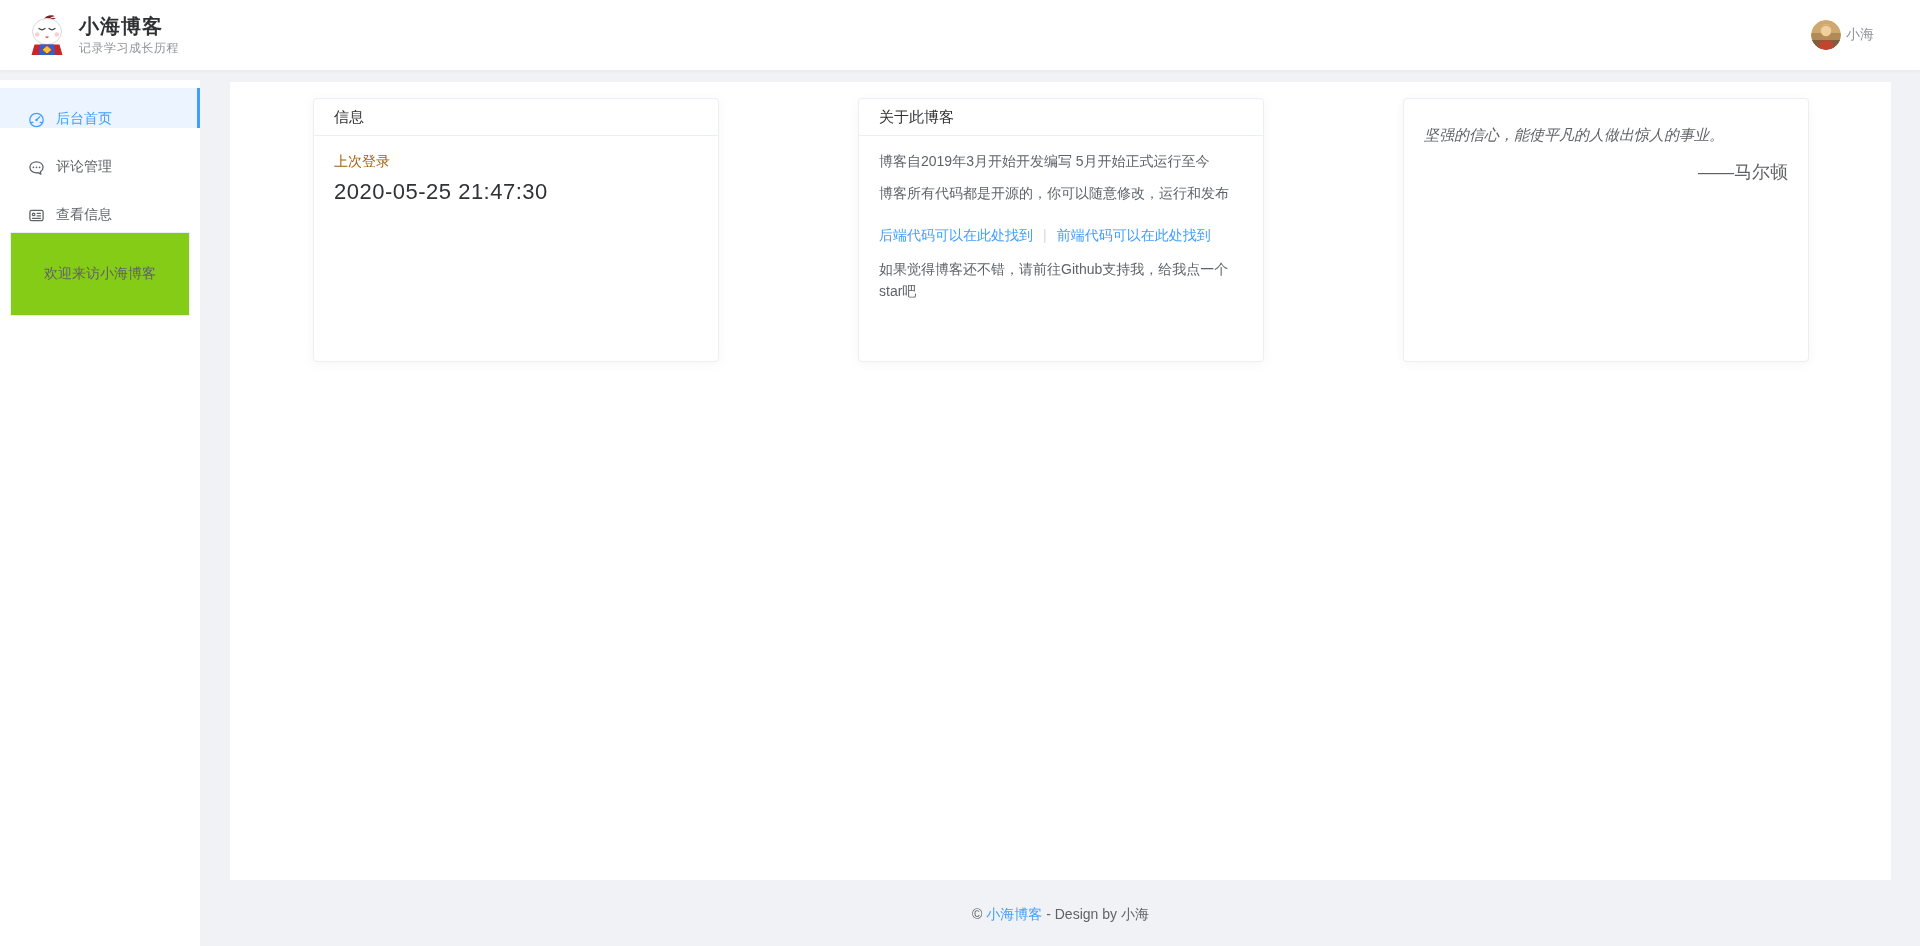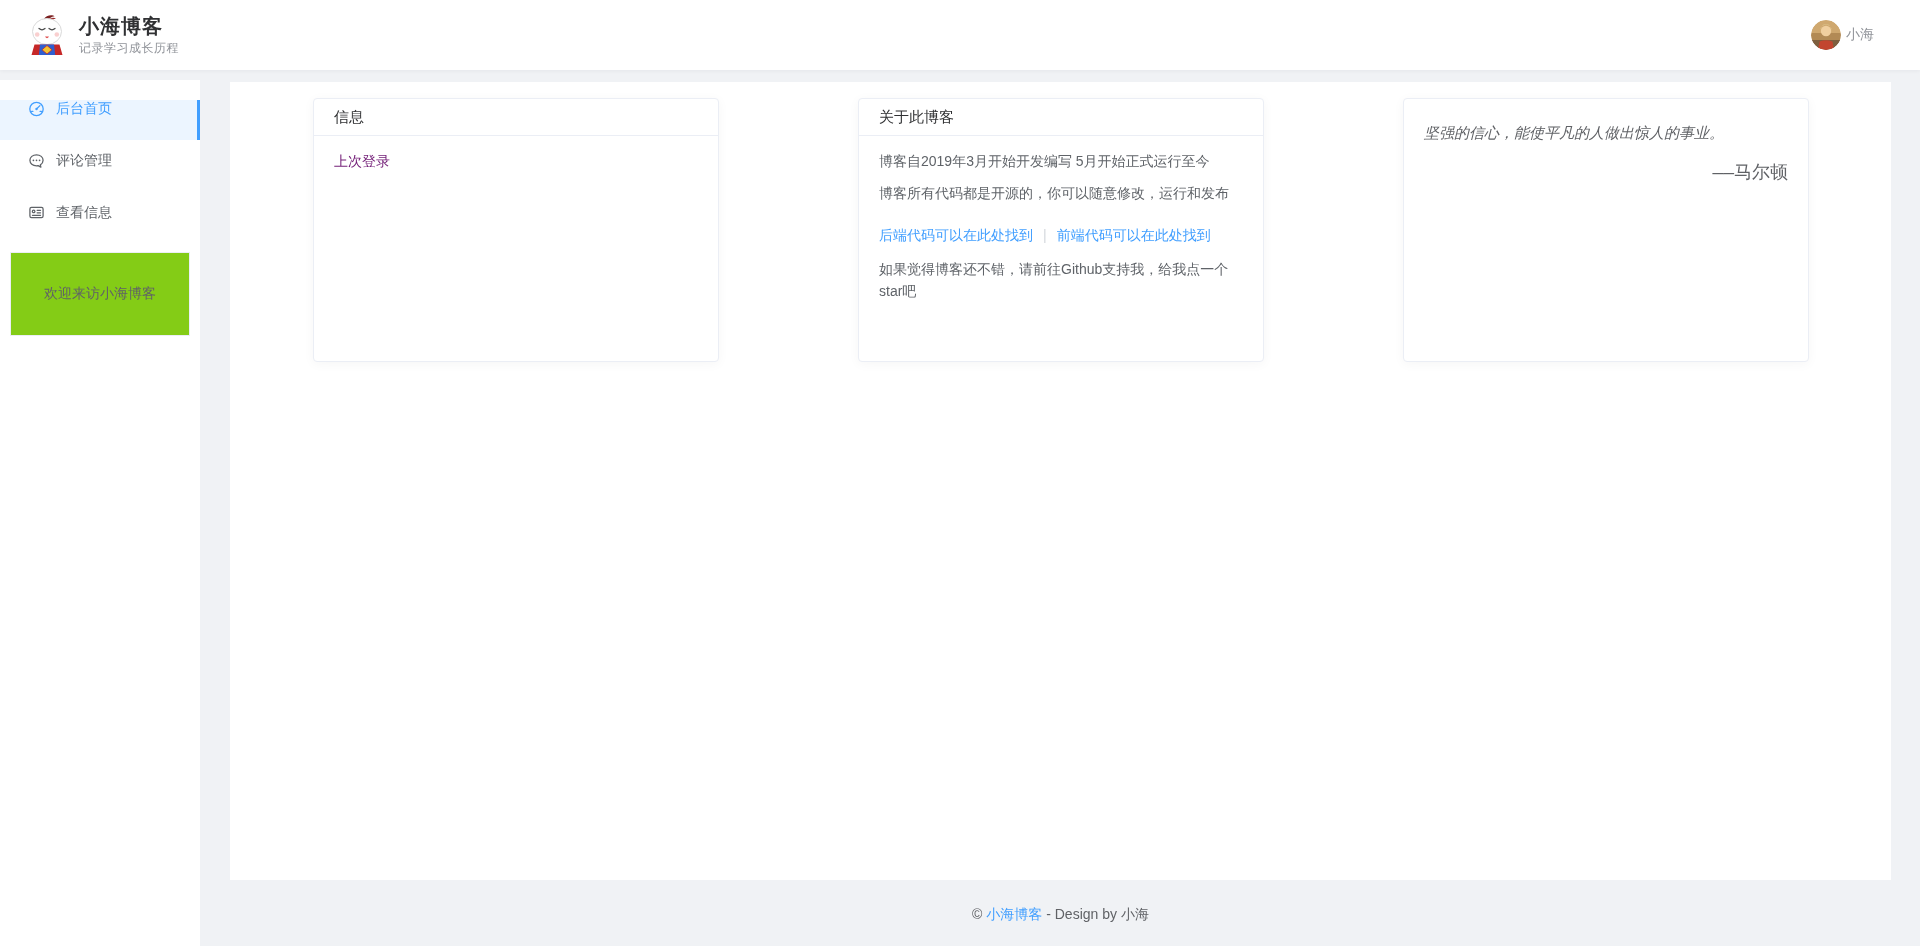--- a/index.html
+++ b/index.html
@@ -27,23 +27,23 @@
   .header-user { margin-left:auto; display:flex; align-items:center; gap:5px; cursor:pointer; padding-right:18px; }
   .avatar { width:30px; height:30px; border-radius:50%; overflow:hidden; display:block; }
   .username { font-size:14px; color:#909399; }
 
   
   .sidebar {
     position:absolute; left:0; top:80px; width:200px; bottom:0;
     background:#fff; padding-top:8px;
   }
   .menu-item {
-    height:40px; display:flex; align-items:flex-start; gap:11px;
+    height:40px; display:flex; align-items:flex-end; gap:11px;
     padding-left:28px; margin-bottom:8px;
-    font-size:14px; color:#5f6368; cursor:pointer;margin-top:12px;
+    font-size:14px; color:#5f6368; cursor:pointer;
   }
   .menu-item .mi { width:17px; height:17px; flex:0 0 17px; }
   .menu-item.active {
     background:#ecf5ff; color:#409eff; border-right:3px solid #409eff;
   }
   .welcome-box {
     margin:8px 10px 0 10px; height:84px;
     border:1px solid #ebeef5; background:#84cc16;
     display:flex; align-items:center; justify-content:center;
     font-size:14px; color:#606266;
@@ -63,31 +63,31 @@
   }
   .card-header {
     height:37px; padding:0 20px; display:flex; align-items:center;
     border-bottom:1px solid #ebeef5;
     font-size:15px; color:#303133;
   }
   .card-body { padding:14px 20px; font-size:14px; color:#5f6368; }
 
   
   .info-body { padding:17px 20px; }
-  .last-login-label { font-size:14px; color:#701a75; }
+  .last-login-label { font-size:14px; color:#a16207; }
   .last-login-value { font-size:22px; color:#303133; margin-top:8px; letter-spacing:.5px; }
 
   
   .about-body p { line-height:22px; margin-bottom:10px; }
   .about-body .links-line { margin:20px 0 12px 0; }
   .link { color:#409eff; cursor:pointer; }
   .links-sep { color:#d3d7dd; margin:0 10px; }
 
   
-  .quote-body { padding:24px 20px 20px 20px;font-family:Liberation Mono, monospace; }
+  .quote-body { padding:24px 20px 20px 20px; }
   .quote-text { font-style:italic; font-size:15px; color:#606266; line-height:24px; }
   .quote-author { text-align:right; font-size:18px; color:#606266; margin-top:13px; }
 
   
   .footer {
     position:absolute; left:230px; top:880px; width:1661px; height:48px;
     text-align:center; padding-top:26px; font-size:14px; color:#606266;
   }
   .footer .link { color:#409eff; }
 </style>
@@ -166,20 +166,21 @@
   </div>
 </div>
 
 <div class="main">
   <div class="cards-row">
 
     <div class="card">
       <div class="card-header">信息</div>
       <div class="card-body info-body">
         <div class="last-login-label">上次登录</div>
+        <div class="last-login-value">2020-05-25 21:47:30</div>
       </div>
     </div>
 
     <div class="card">
       <div class="card-header">关于此博客</div>
       <div class="card-body about-body">
         <p>博客自2019年3月开始开发编写 5月开始正式运行至今</p>
         <p>博客所有代码都是开源的，你可以随意修改，运行和发布</p>
         <p class="links-line"><a class="link">后端代码可以在此处找到</a><span class="links-sep">|</span><a class="link">前端代码可以在此处找到</a></p>
         <p>如果觉得博客还不错，请前往Github支持我，给我点一个star吧</p>

